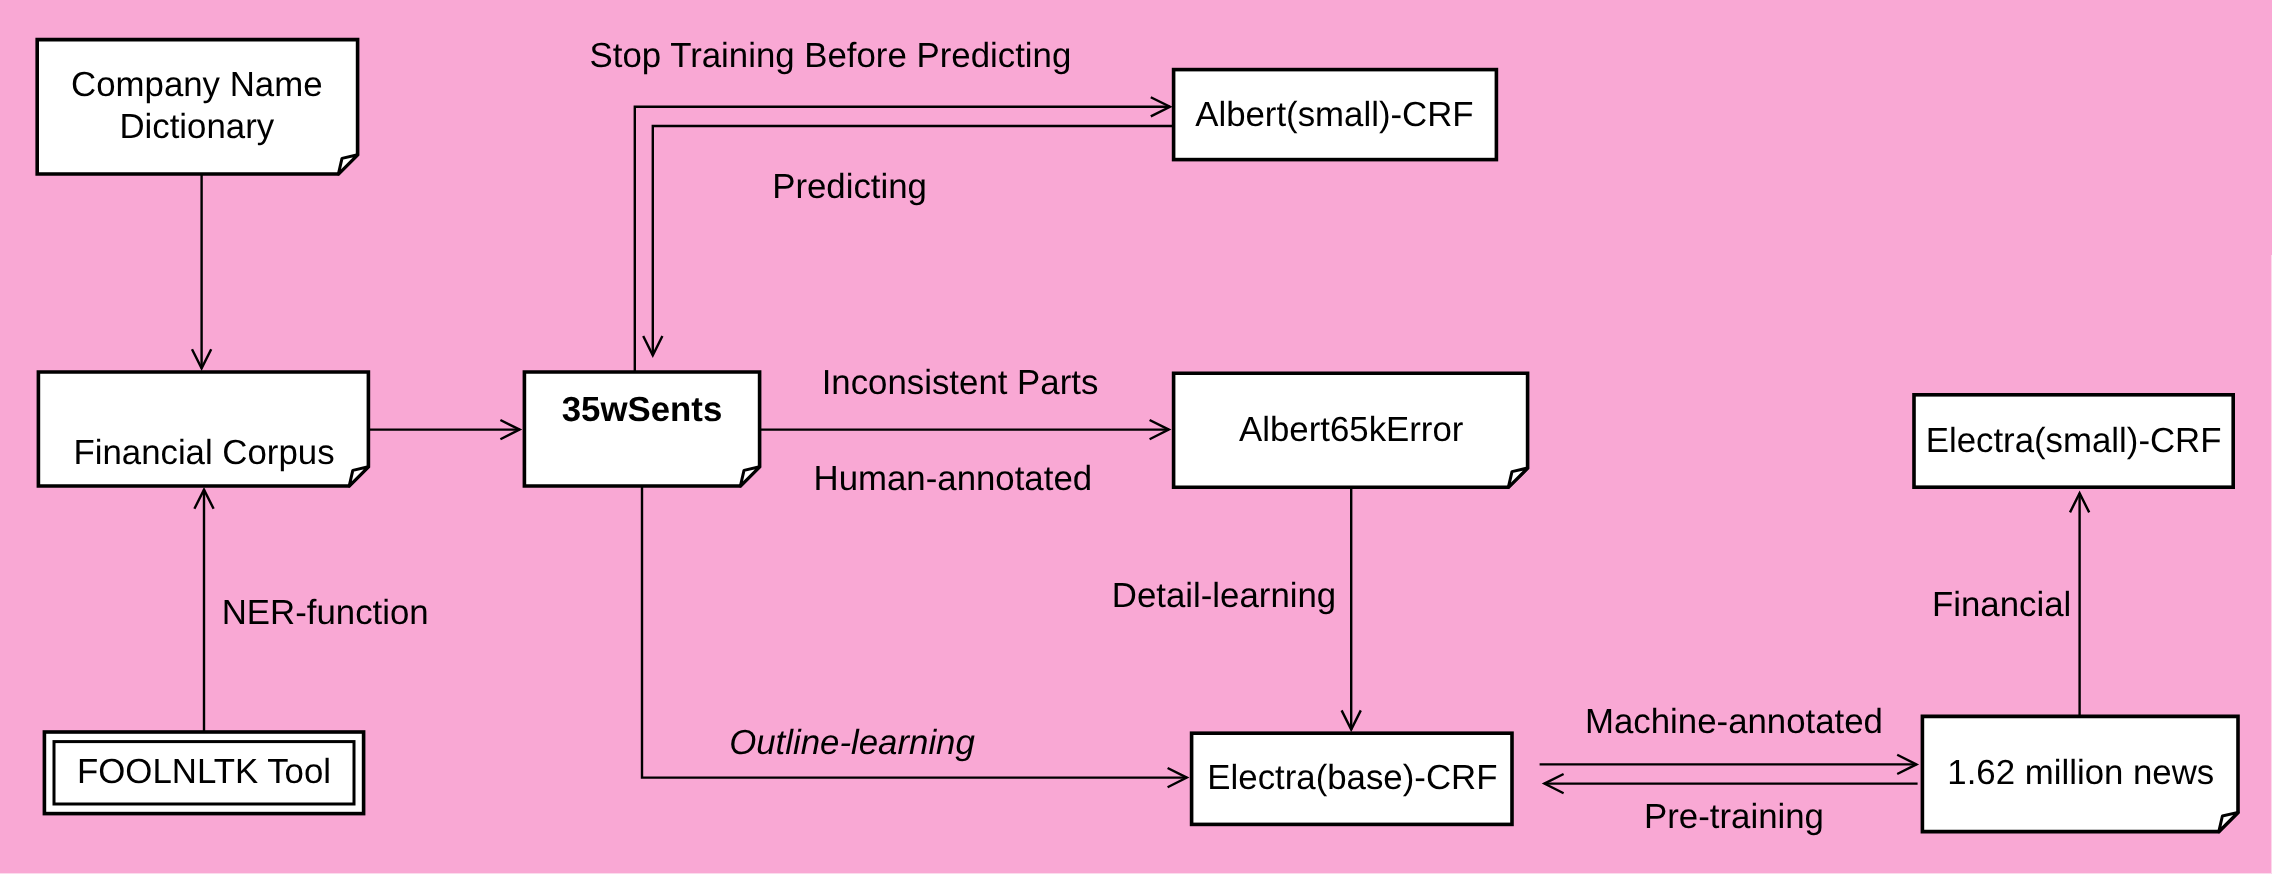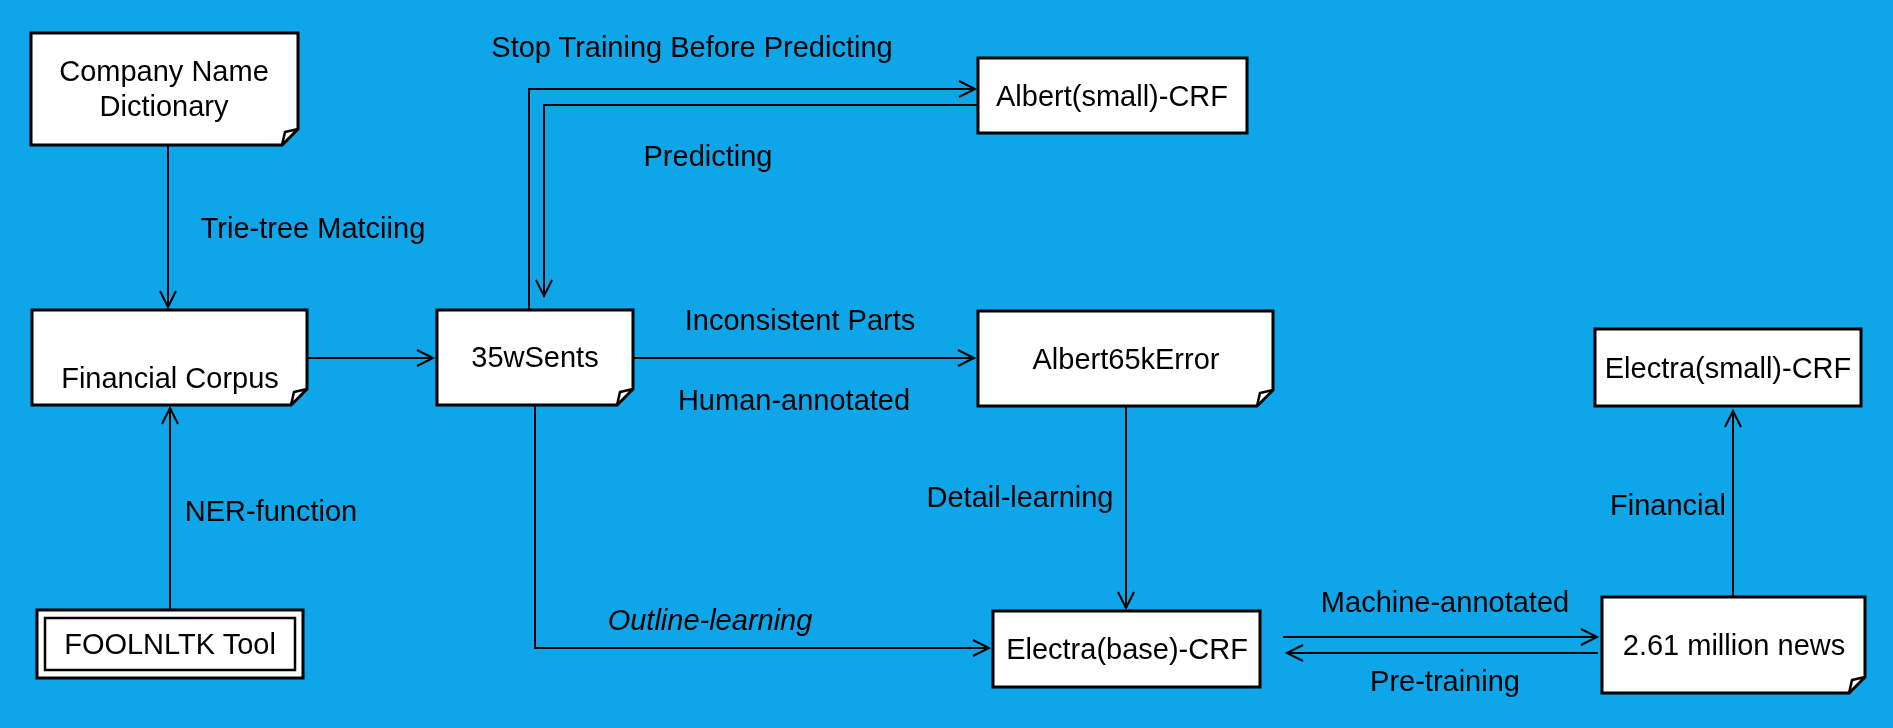--- a/index.html
+++ b/index.html
@@ -1,20 +1,20 @@
 <!DOCTYPE html>
 <html><head>
 <meta charset="utf-8">
 <style>
   html, body { margin: 0; padding: 0; background: #ffffff; }
   .canvas {
     position: relative;
     width: 1893px;
     height: 728px;
-    background: #0ea5e9;
+    background: #f9a8d4;
     overflow: hidden;
     font-family: "Liberation Sans", sans-serif;
   }
   .canvas svg { position: absolute; inset: 0; }
   .lbl {
     position: absolute;
     transform: translate(-50%, -50%);
     font-size: 29px;
     line-height: 1.2;
     color: #000000;
@@ -95,28 +95,27 @@
       <rect class="shape" x="1595" y="329" width="266" height="77"></rect>
 
       <path class="shape" d="M1602,597 H1865 V677 L1849,693 H1602 Z"></path>
       <path class="fold" d="M1849,693 L1852,680 L1865,677 Z"></path>
     </g>
   </svg>
 
   <div class="lbl wrap" style="left:164px; top:89px;">Company Name Dictionary</div>
   <div class="lbl" style="left:170px; top:358px;margin-top:20px;">Financial Corpus</div>
   <div class="lbl" style="left:170px; top:644px;">FOOLNLTK Tool</div>
-  <div class="lbl" style="left:535px; top:357px;">35wSents</div>
+  <div class="lbl" style="left:535px; top:342px;font-weight:bold;">35wSents</div>
   <div class="lbl" style="left:1112px; top:96px;">Albert(small)-CRF</div>
   <div class="lbl" style="left:1126px; top:359px;">Albert65kError</div>
   <div class="lbl" style="left:1127px; top:649px;">Electra(base)-CRF</div>
   <div class="lbl" style="left:1728px; top:368px;">Electra(small)-CRF</div>
-  <div class="lbl" style="left:1734px; top:645px;">2.61 million news</div>
+  <div class="lbl" style="left:1734px; top:645px;">1.62 million news</div>
 
-  <div class="lbl" style="left:313px; top:228px;">Trie-tree Matciing</div>
   <div class="lbl" style="left:271px; top:511px;">NER-function</div>
   <div class="lbl" style="left:692px; top:47px;">Stop Training Before Predicting</div>
   <div class="lbl" style="left:708px; top:156px;">Predicting</div>
   <div class="lbl" style="left:800px; top:320px;">Inconsistent Parts</div>
   <div class="lbl" style="left:794px; top:400px;">Human-annotated</div>
   <div class="lbl" style="left:1020px; top:497px;">Detail-learning</div>
   <div class="lbl" style="left:710px; top:620px;font-style:italic;">Outline-learning</div>
   <div class="lbl" style="left:1445px; top:602px;">Machine-annotated</div>
   <div class="lbl" style="left:1445px; top:681px;">Pre-training</div>
   <div class="lbl" style="left:1668px; top:505px;">Financial</div>

